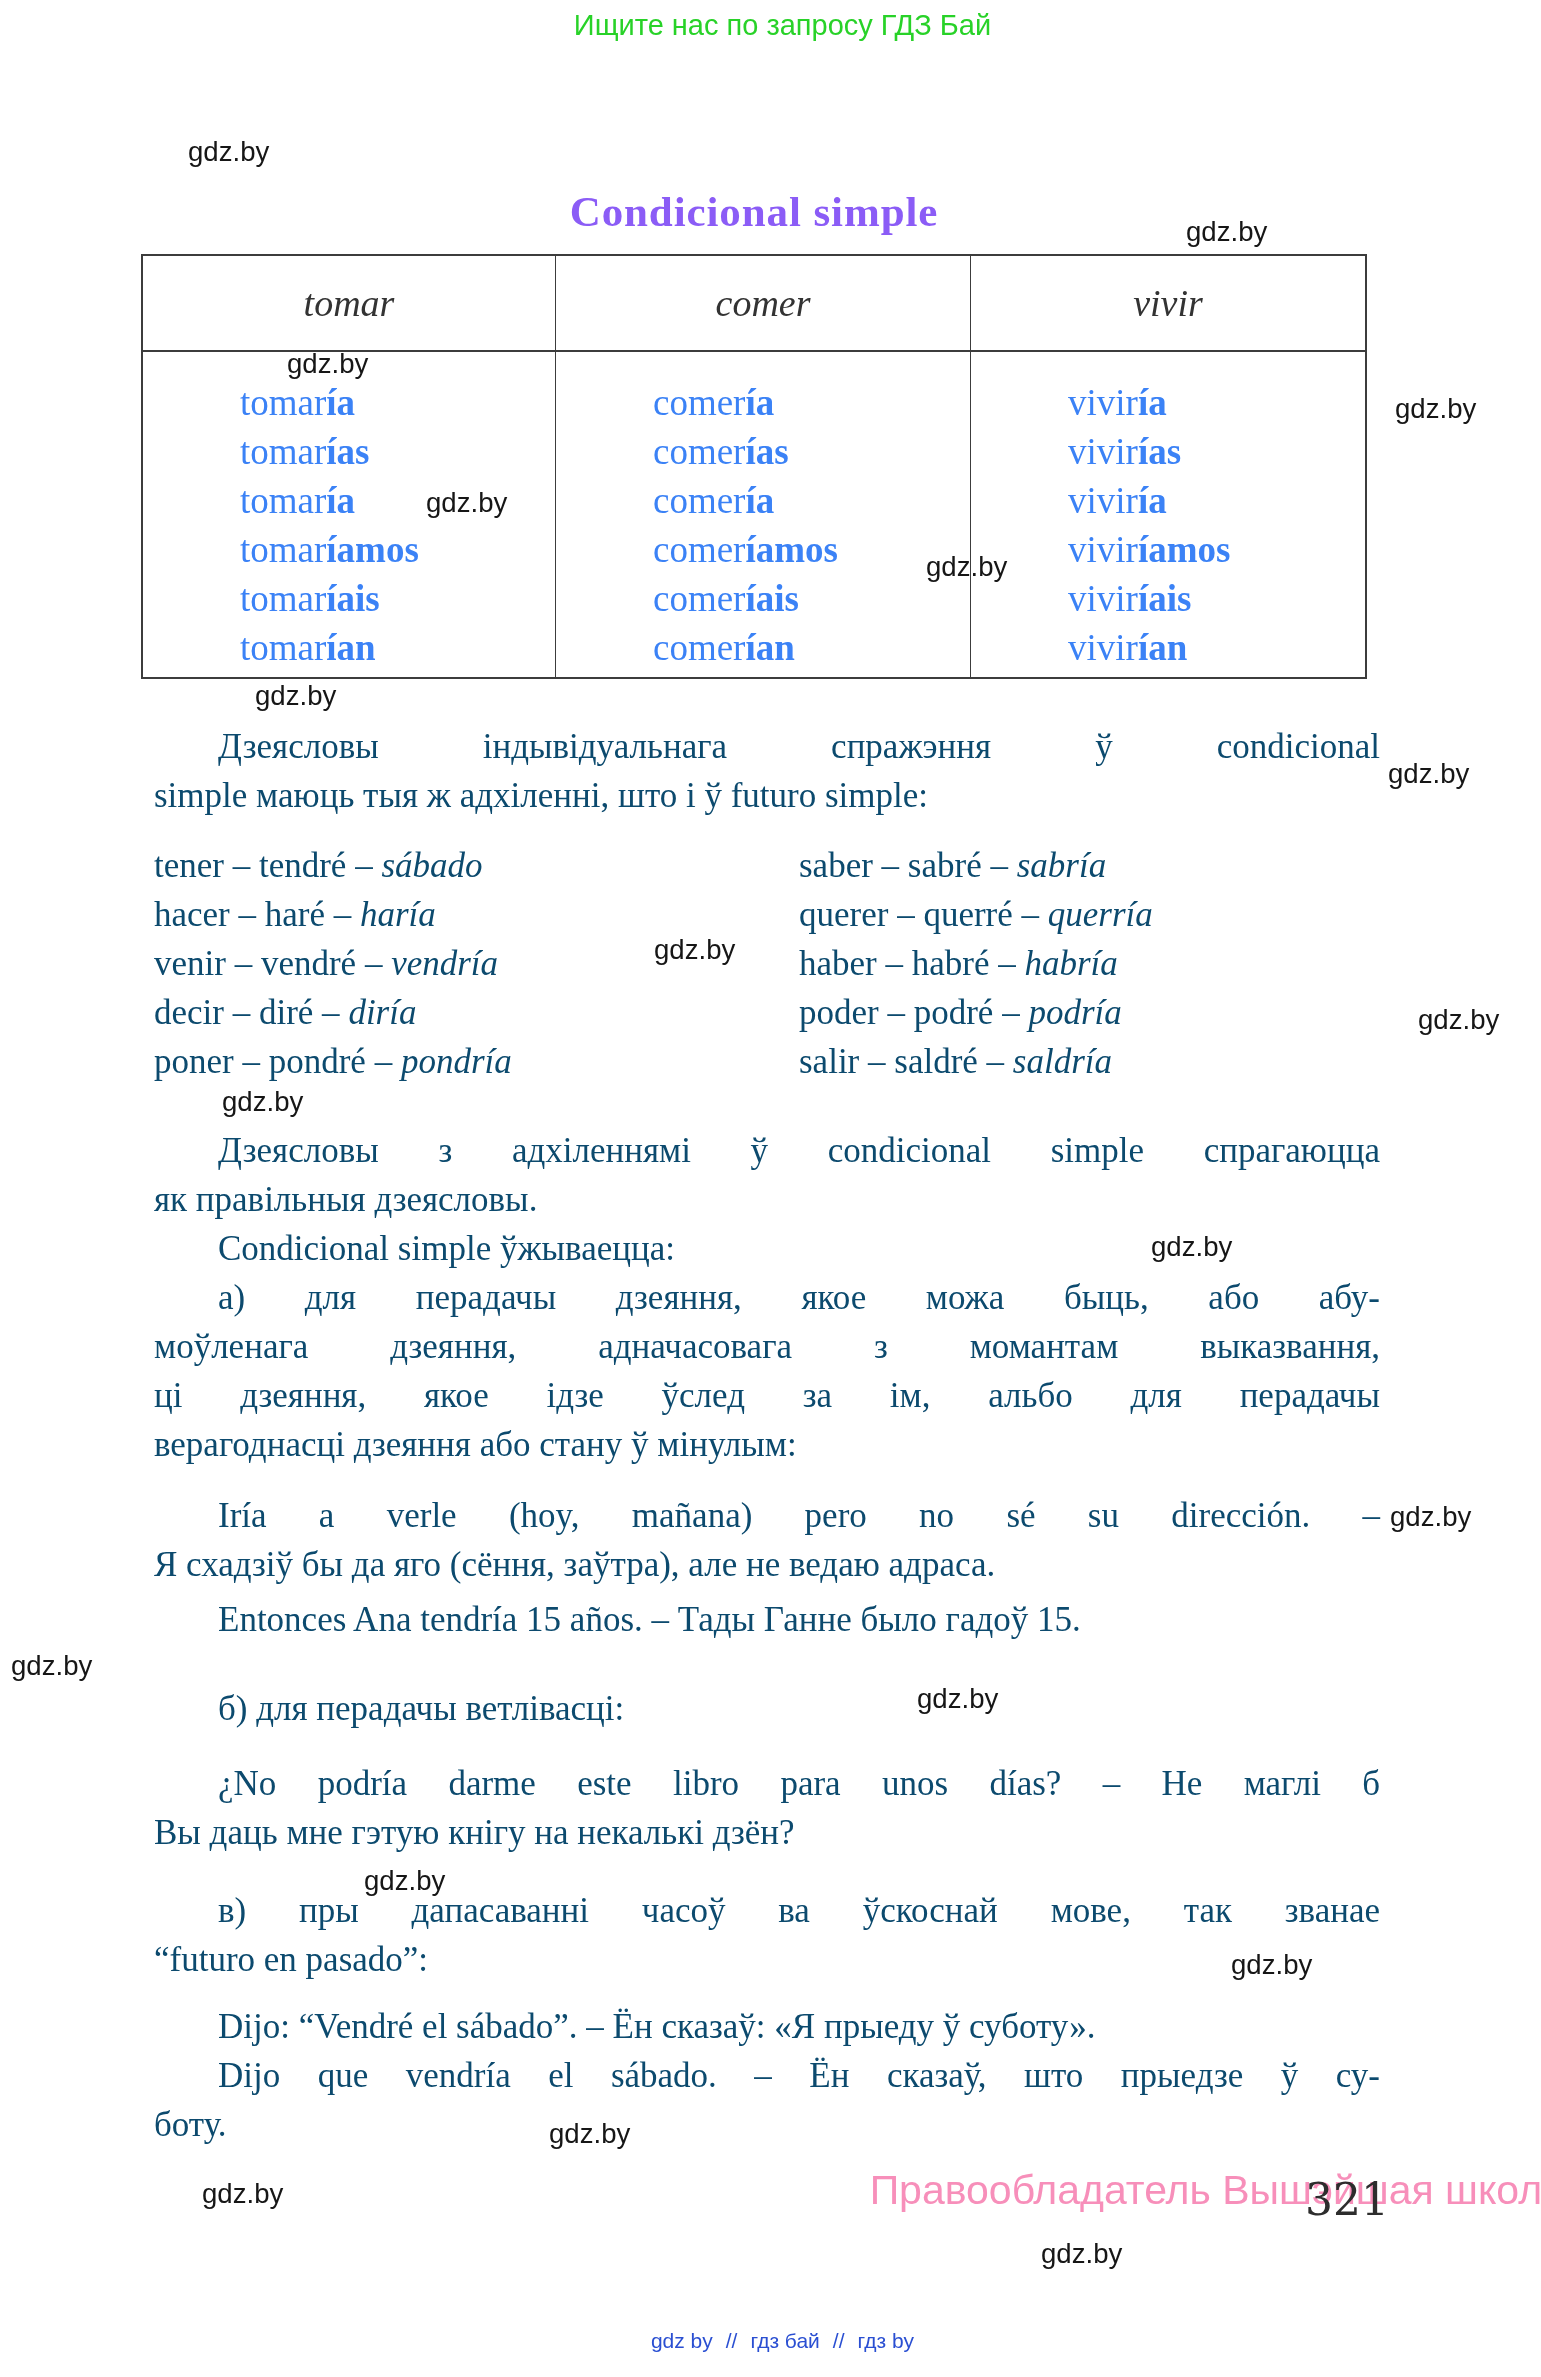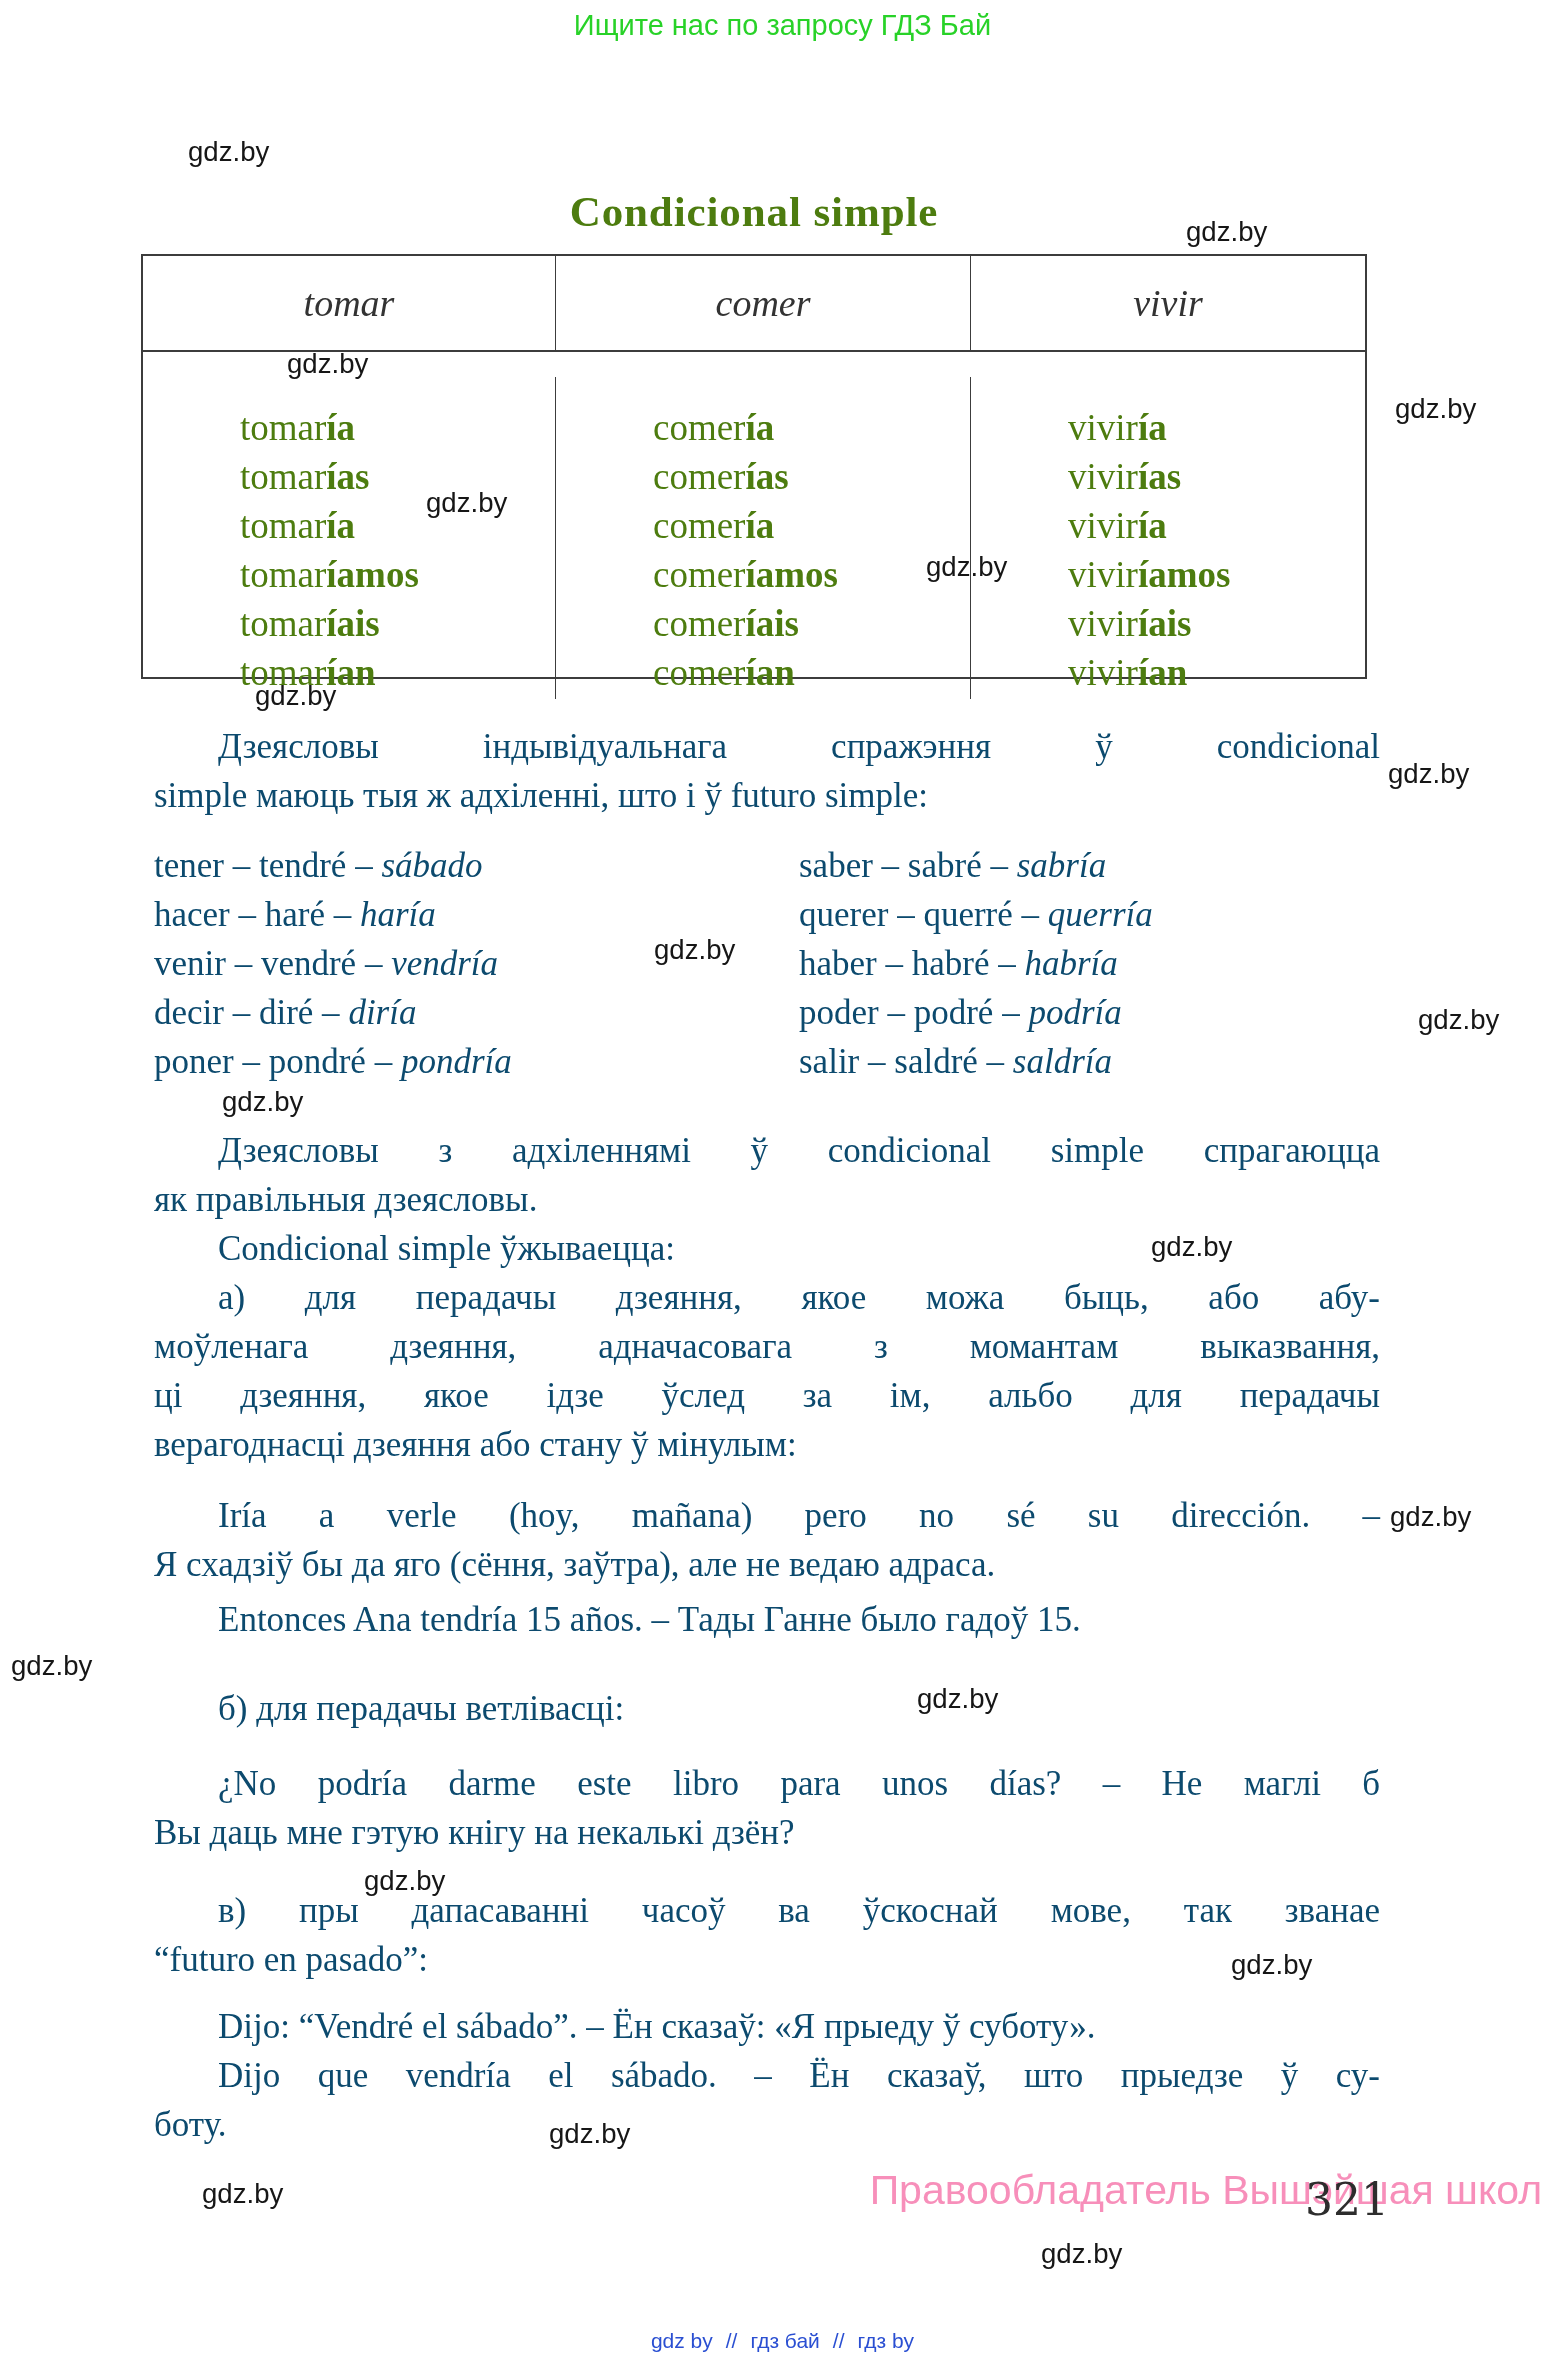--- a/index.html
+++ b/index.html
@@ -9,30 +9,30 @@
   
   .banner{position:absolute;top:9.2px;left:0;width:100%;text-align:center;
           font-family:"Liberation Sans",sans-serif;font-size:29px;color:#28d228;}
 
   
   .wm{position:absolute;font-family:"Liberation Sans",sans-serif;font-size:27.6px;
       color:#161616;white-space:nowrap;line-height:1;}
 
   
   .title{position:absolute;top:187px;left:141px;width:1226px;text-align:center;
-         font-size:43px;font-weight:bold;color:#4d7c0f;letter-spacing:0.9px;}
+         font-size:43px;font-weight:bold;color:#8b5cf6;letter-spacing:0.9px;}
 
   
   .tbl{position:absolute;left:141px;top:254px;width:1226px;height:425px;box-sizing:border-box;
        border:2.8px solid #3c3c3c;display:grid;grid-template-columns:413px 415px auto;
        grid-template-rows:96px auto;}
   .th{border-bottom:2.8px solid #3c3c3c;display:flex;align-items:center;justify-content:center;
       font-style:italic;font-size:38px;color:#333;}
   .cdiv{border-right:1.8px solid #3c3c3c;}
-  .td{padding:27.6px 0 0 97px;font-size:37px;line-height:46px;color:#4d7c0f;margin-top:25px;}
+  .td{padding:27.6px 0 0 97px;font-size:37px;line-height:46px;color:#3b82f6;}
   .td b{font-weight:bold;}
 
   
   .content{position:absolute;left:154px;top:722px;width:1226px;
            font-size:35px;line-height:49px;color:#0c4a6e;}
   .ln{min-height:49px;}
   .j{text-align:justify;text-align-last:justify;}
   .ind{text-indent:64px;}
 
   .verbs{display:flex;margin-top:21px;}

